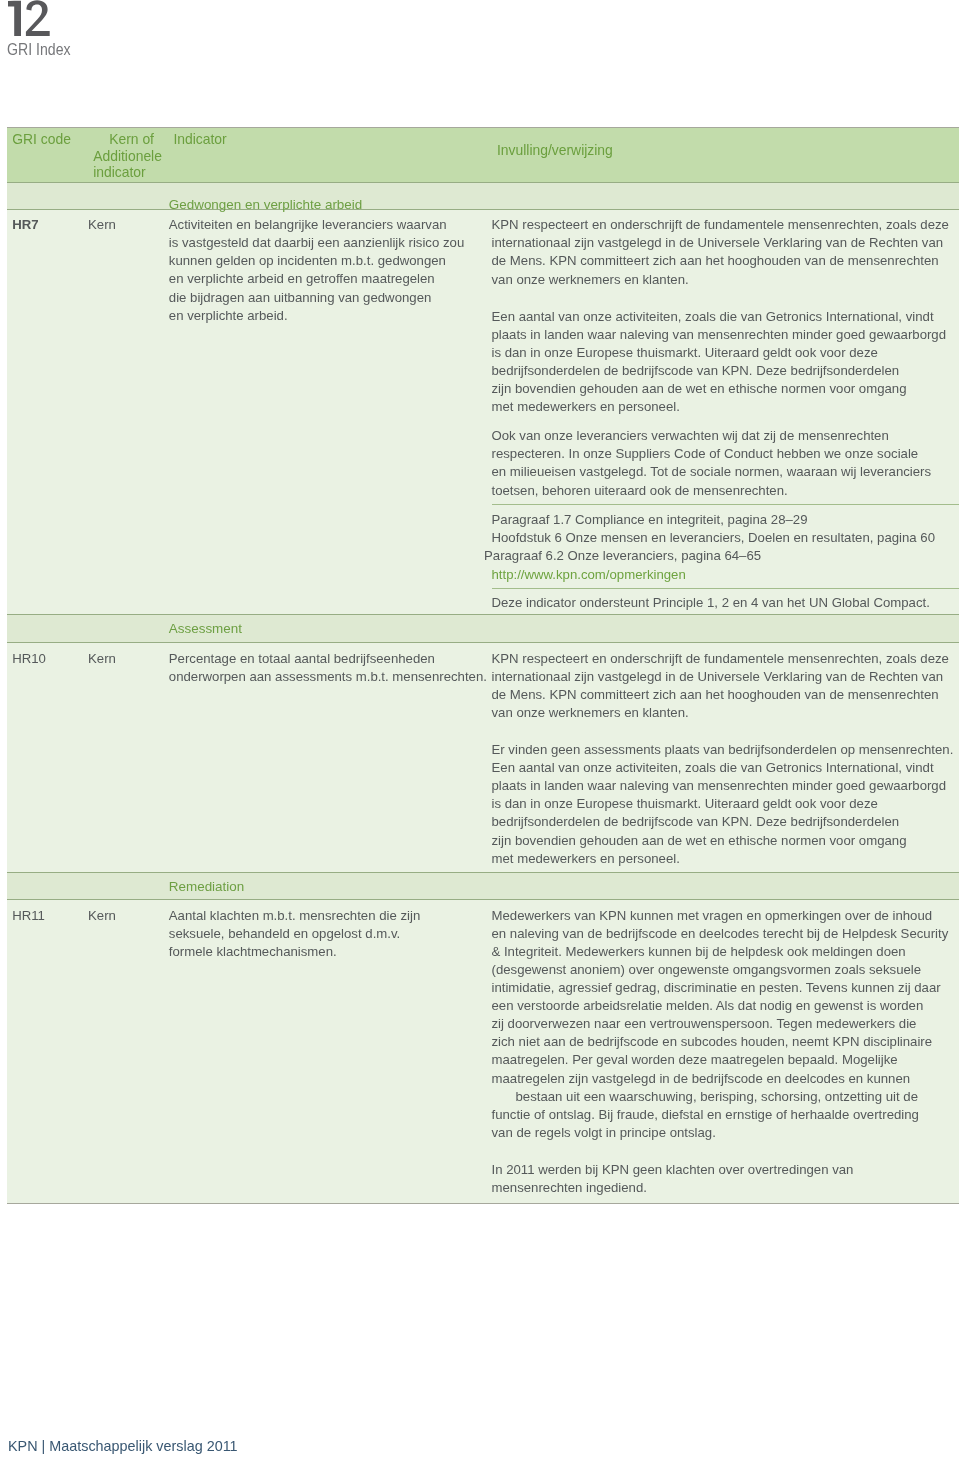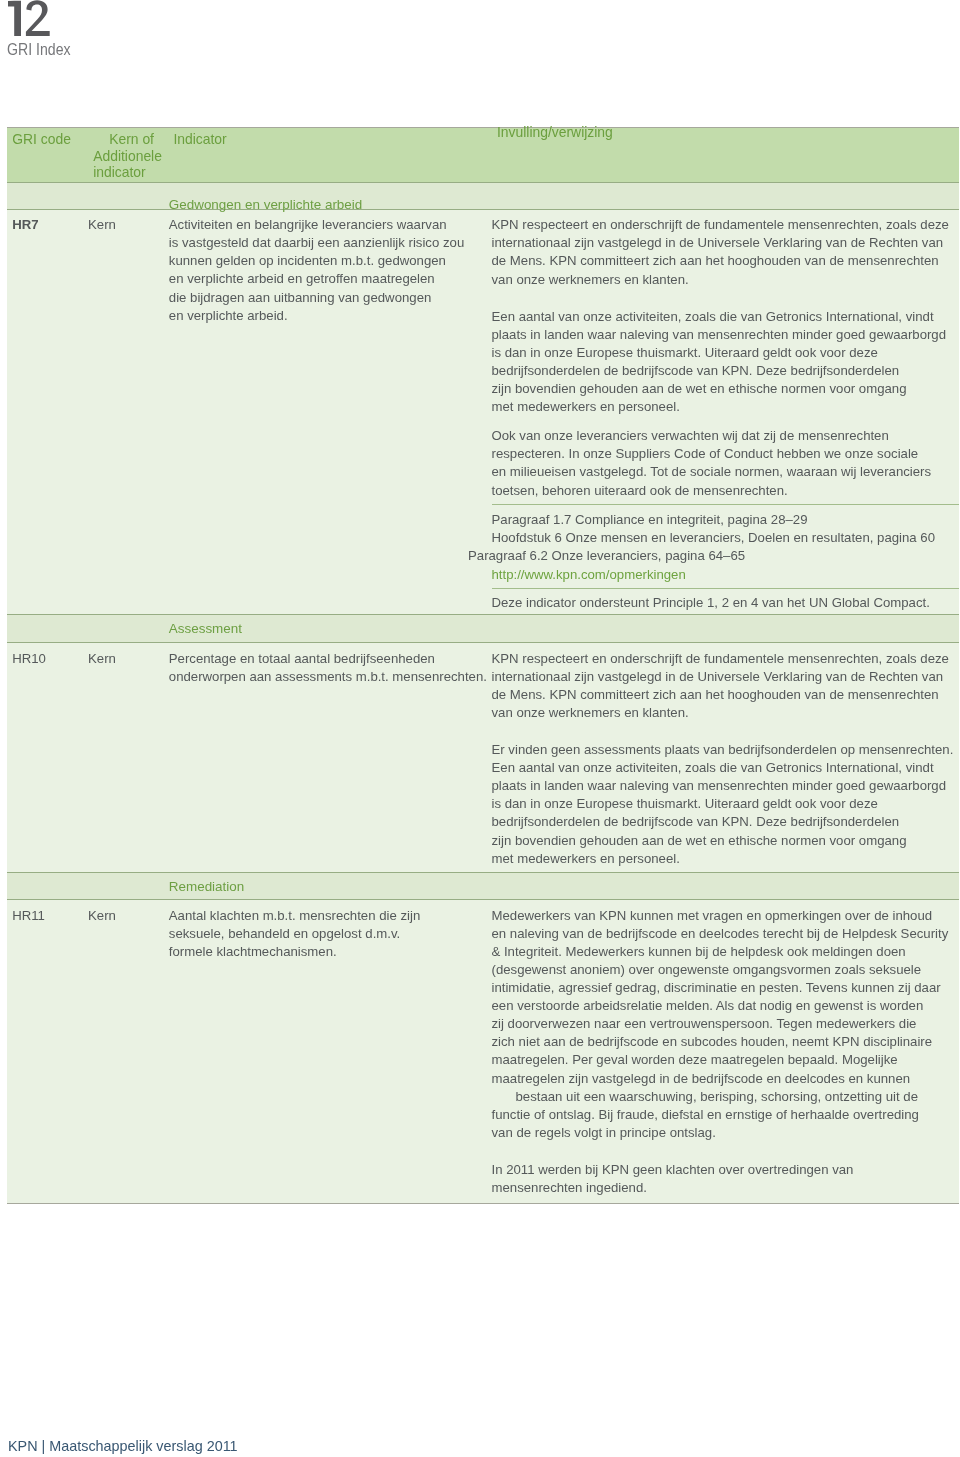--- a/index.html
+++ b/index.html
@@ -54,21 +54,21 @@
     <div class="hrule" style="left:484.5px;top:377.1px;width:467.5px"></div>
     <div class="hrule" style="left:484.5px;top:460.7px;width:467.5px"></div>
   </div>
 
   <div>
     <div class="tx hdrtxt" style="left:12.2px;top:132.8px;">GRI code</div>
     <div class="tx hdrtxt" style="left:93.2px;top:132.8px;margin-left:16px;">Kern of</div>
     <div class="tx hdrtxt" style="left:93.2px;top:149.6px;">Additionele</div>
     <div class="tx hdrtxt" style="left:93.2px;top:166.0px;">indicator</div>
     <div class="tx hdrtxt" style="left:173.4px;top:132.8px;">Indicator</div>
-    <div class="tx hdrtxt" style="left:497.0px;top:126px;">Invulling/verwijzing</div>
+    <div class="tx hdrtxt" style="left:497.0px;top:144px;">Invulling/verwijzing</div>
   </div>
 
   <div>
     <div class="tx green" style="left:168.8px;top:189.9px;margin-top:8px;">Gedwongen en verplichte arbeid</div>
     <div>
       <div class="tx grey" style="left:12.2px;top:218.2px;font-weight:bold;">HR7</div>
       <div class="tx grey" style="left:88.0px;top:218.2px;">Kern</div>
       <div>
         <div class="tx grey" style="left:168.8px;top:218.2px;">Activiteiten en belangrijke leveranciers waarvan</div>
         <div class="tx grey" style="left:168.8px;top:236.2px;">is vastgesteld dat daarbij een aanzienlijk risico zou</div>
@@ -94,21 +94,21 @@
         </div>
         <div>
           <div class="tx grey" style="left:491.5px;top:429.2px;">Ook van onze leveranciers verwachten wij dat zij de mensenrechten</div>
           <div class="tx grey" style="left:491.5px;top:447.3px;">respecteren. In onze Suppliers Code of Conduct hebben we onze sociale</div>
           <div class="tx grey" style="left:491.5px;top:465.4px;">en milieueisen vastgelegd. Tot de sociale normen, waaraan wij leveranciers</div>
           <div class="tx grey" style="left:491.5px;top:483.5px;">toetsen, behoren uiteraard ook de mensenrechten.</div>
         </div>
         <div>
           <div class="tx grey" style="left:491.5px;top:512.6px;">Paragraaf 1.7 Compliance en integriteit, pagina 28–29</div>
           <div class="tx grey" style="left:491.5px;top:530.7px;">Hoofdstuk 6 Onze mensen en leveranciers, Doelen en resultaten, pagina 60</div>
-          <div class="tx grey" style="left:468px;top:548.8px;">Paragraaf 6.2 Onze leveranciers, pagina 64–65</div>
+          <div class="tx grey" style="left:484px;top:548.8px;">Paragraaf 6.2 Onze leveranciers, pagina 64–65</div>
           <div class="tx link" style="left:491.5px;top:567.9px;">http://www.kpn.com/opmerkingen</div>
         </div>
         <div>
           <div class="tx grey" style="left:491.5px;top:595.5px;">Deze indicator ondersteunt Principle 1, 2 en 4 van het UN Global Compact.</div>
         </div>
       </div>
     </div>
   </div>
 
   <div>

